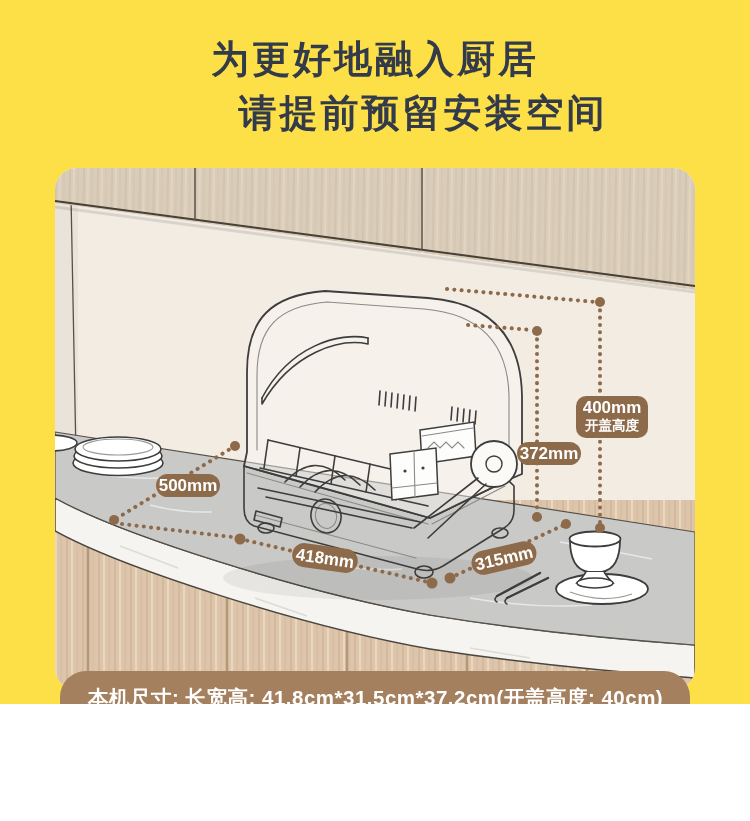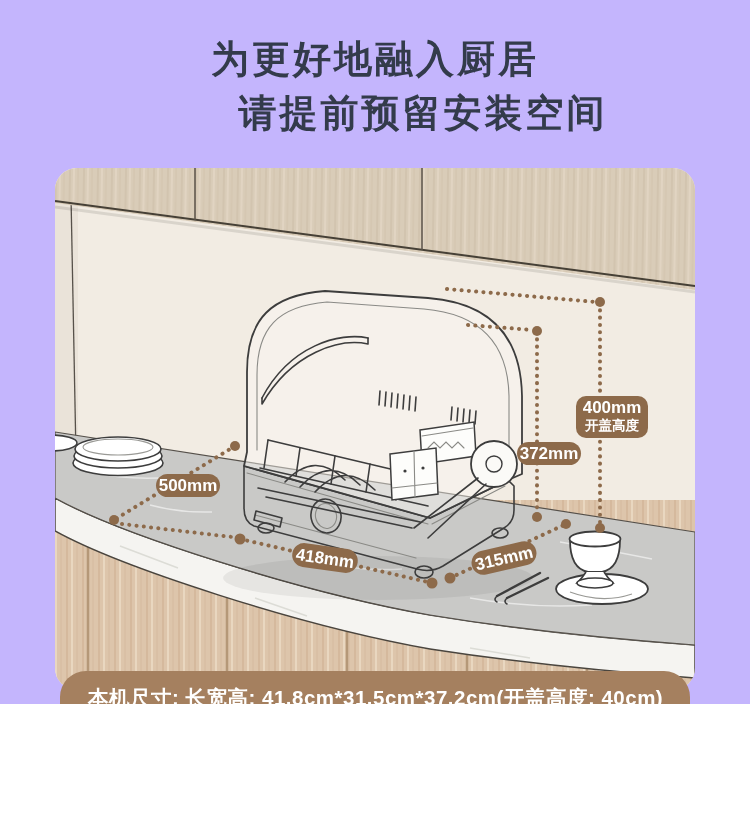--- a/index.html
+++ b/index.html
@@ -1,16 +1,16 @@
 <!DOCTYPE html>
 <html><head>
 <meta charset="utf-8">
 <style>
   html,body{margin:0;padding:0;background:#ffffff;}
-  .page{position:relative;width:750px;height:704px;background:#c4b5fd;overflow:hidden;
+  .page{position:relative;width:750px;height:704px;background:#fde047;overflow:hidden;
         font-family:"Liberation Sans","DejaVu Sans",sans-serif;}
   .title{position:absolute;left:0;width:750px;text-align:center;
          font-weight:800;font-size:38px;letter-spacing:3px;color:#333b4b;}
   .title.l1{top:34px;}
   .title.l2{top:88px;padding-left:48px;}
   .scene{position:absolute;left:55px;top:168px;width:640px;height:522px;display:block;}
   .specbox{position:absolute;left:60px;top:671px;width:630px;height:85px;
            background:#a5805f;border-radius:26px;box-sizing:border-box;
            display:flex;flex-direction:column;justify-content:center;gap:8px;
            padding:0 24px 0 28px;}

